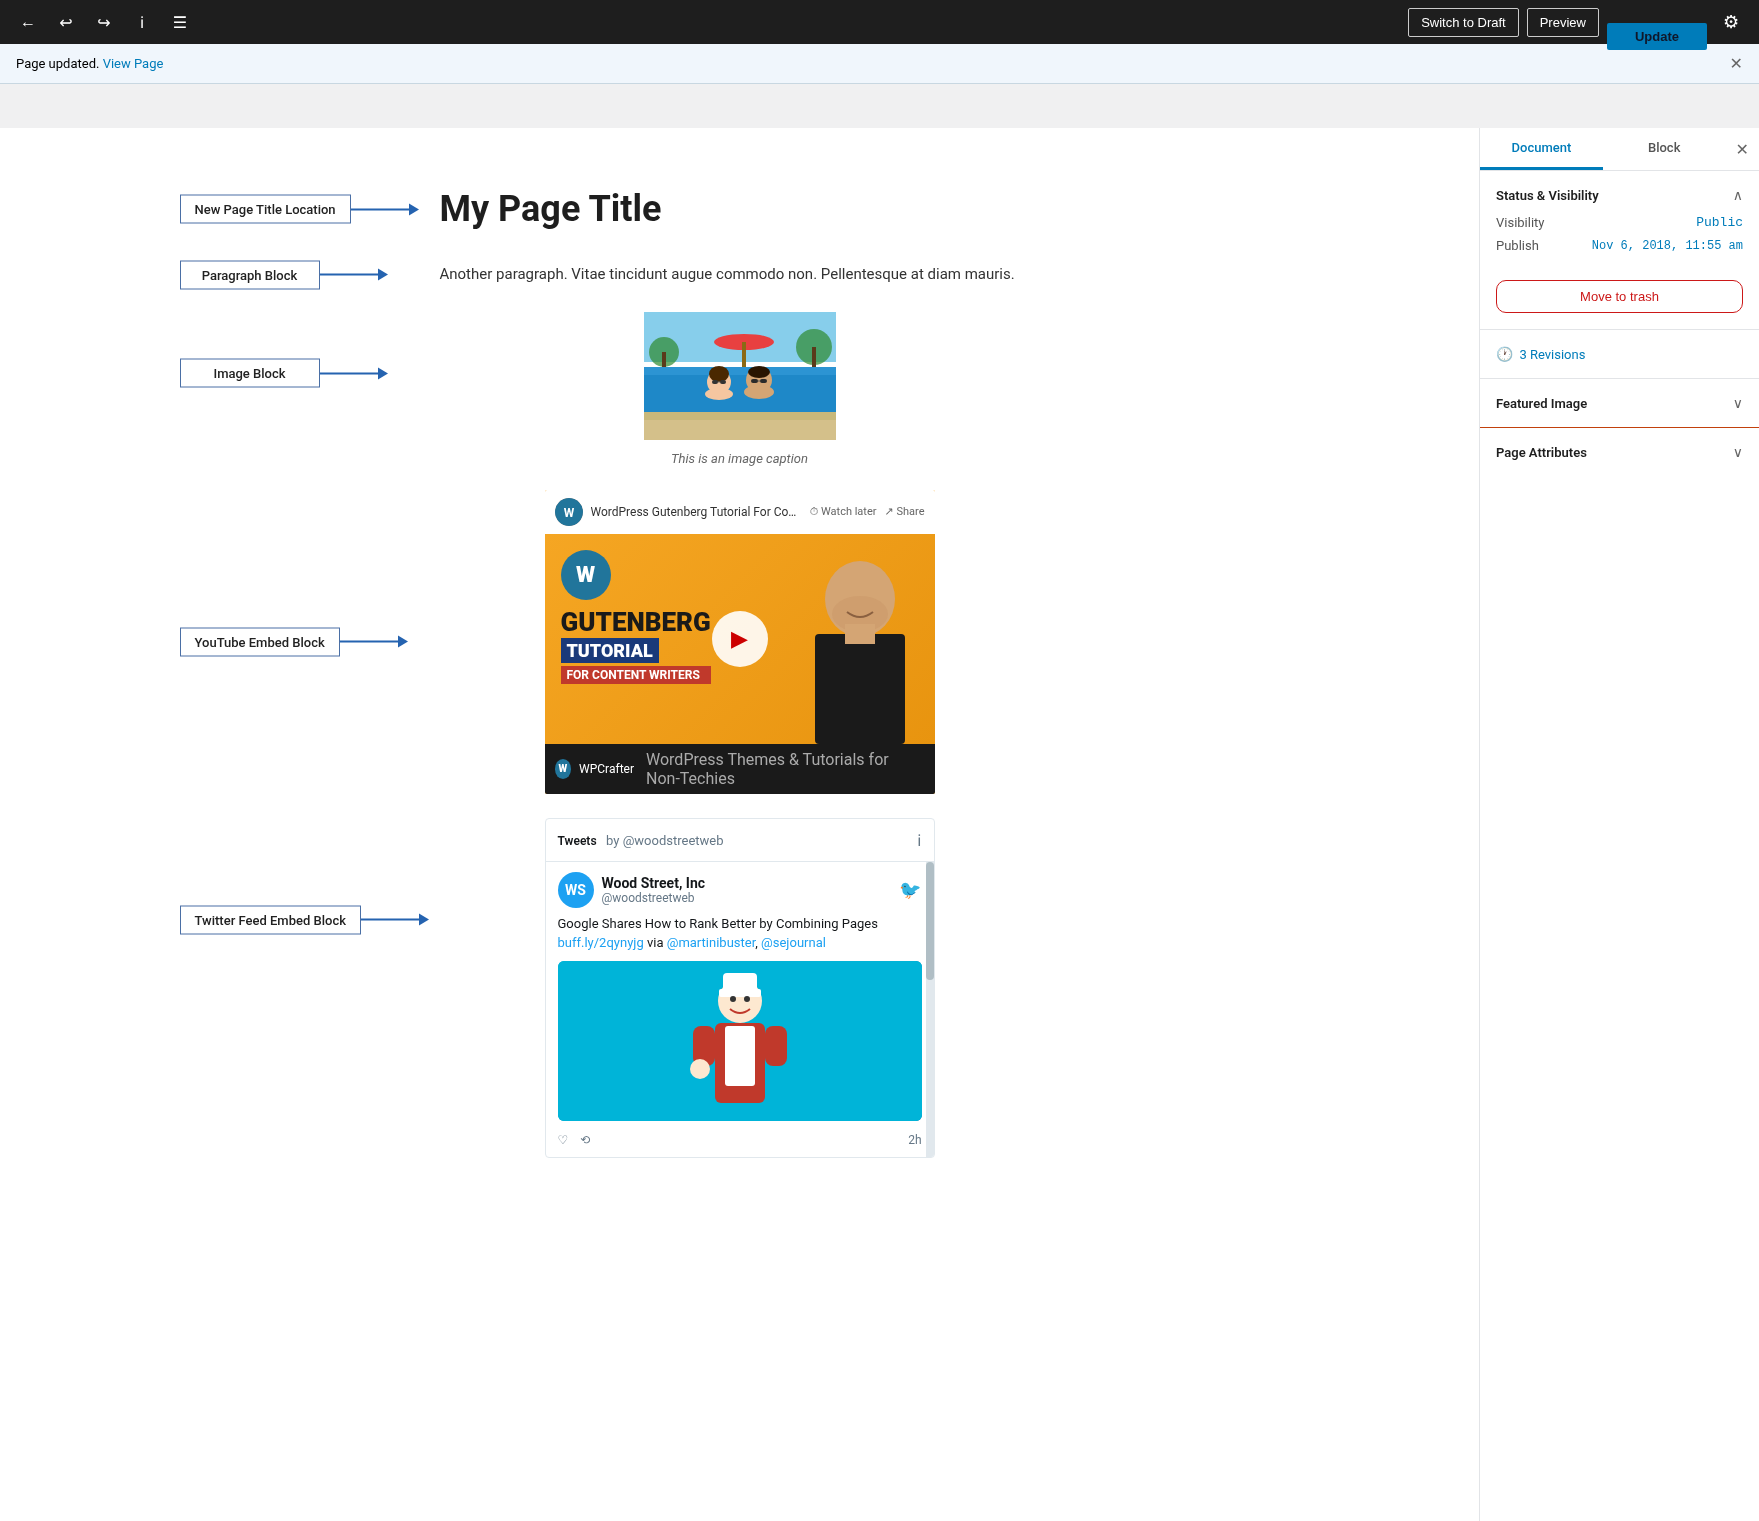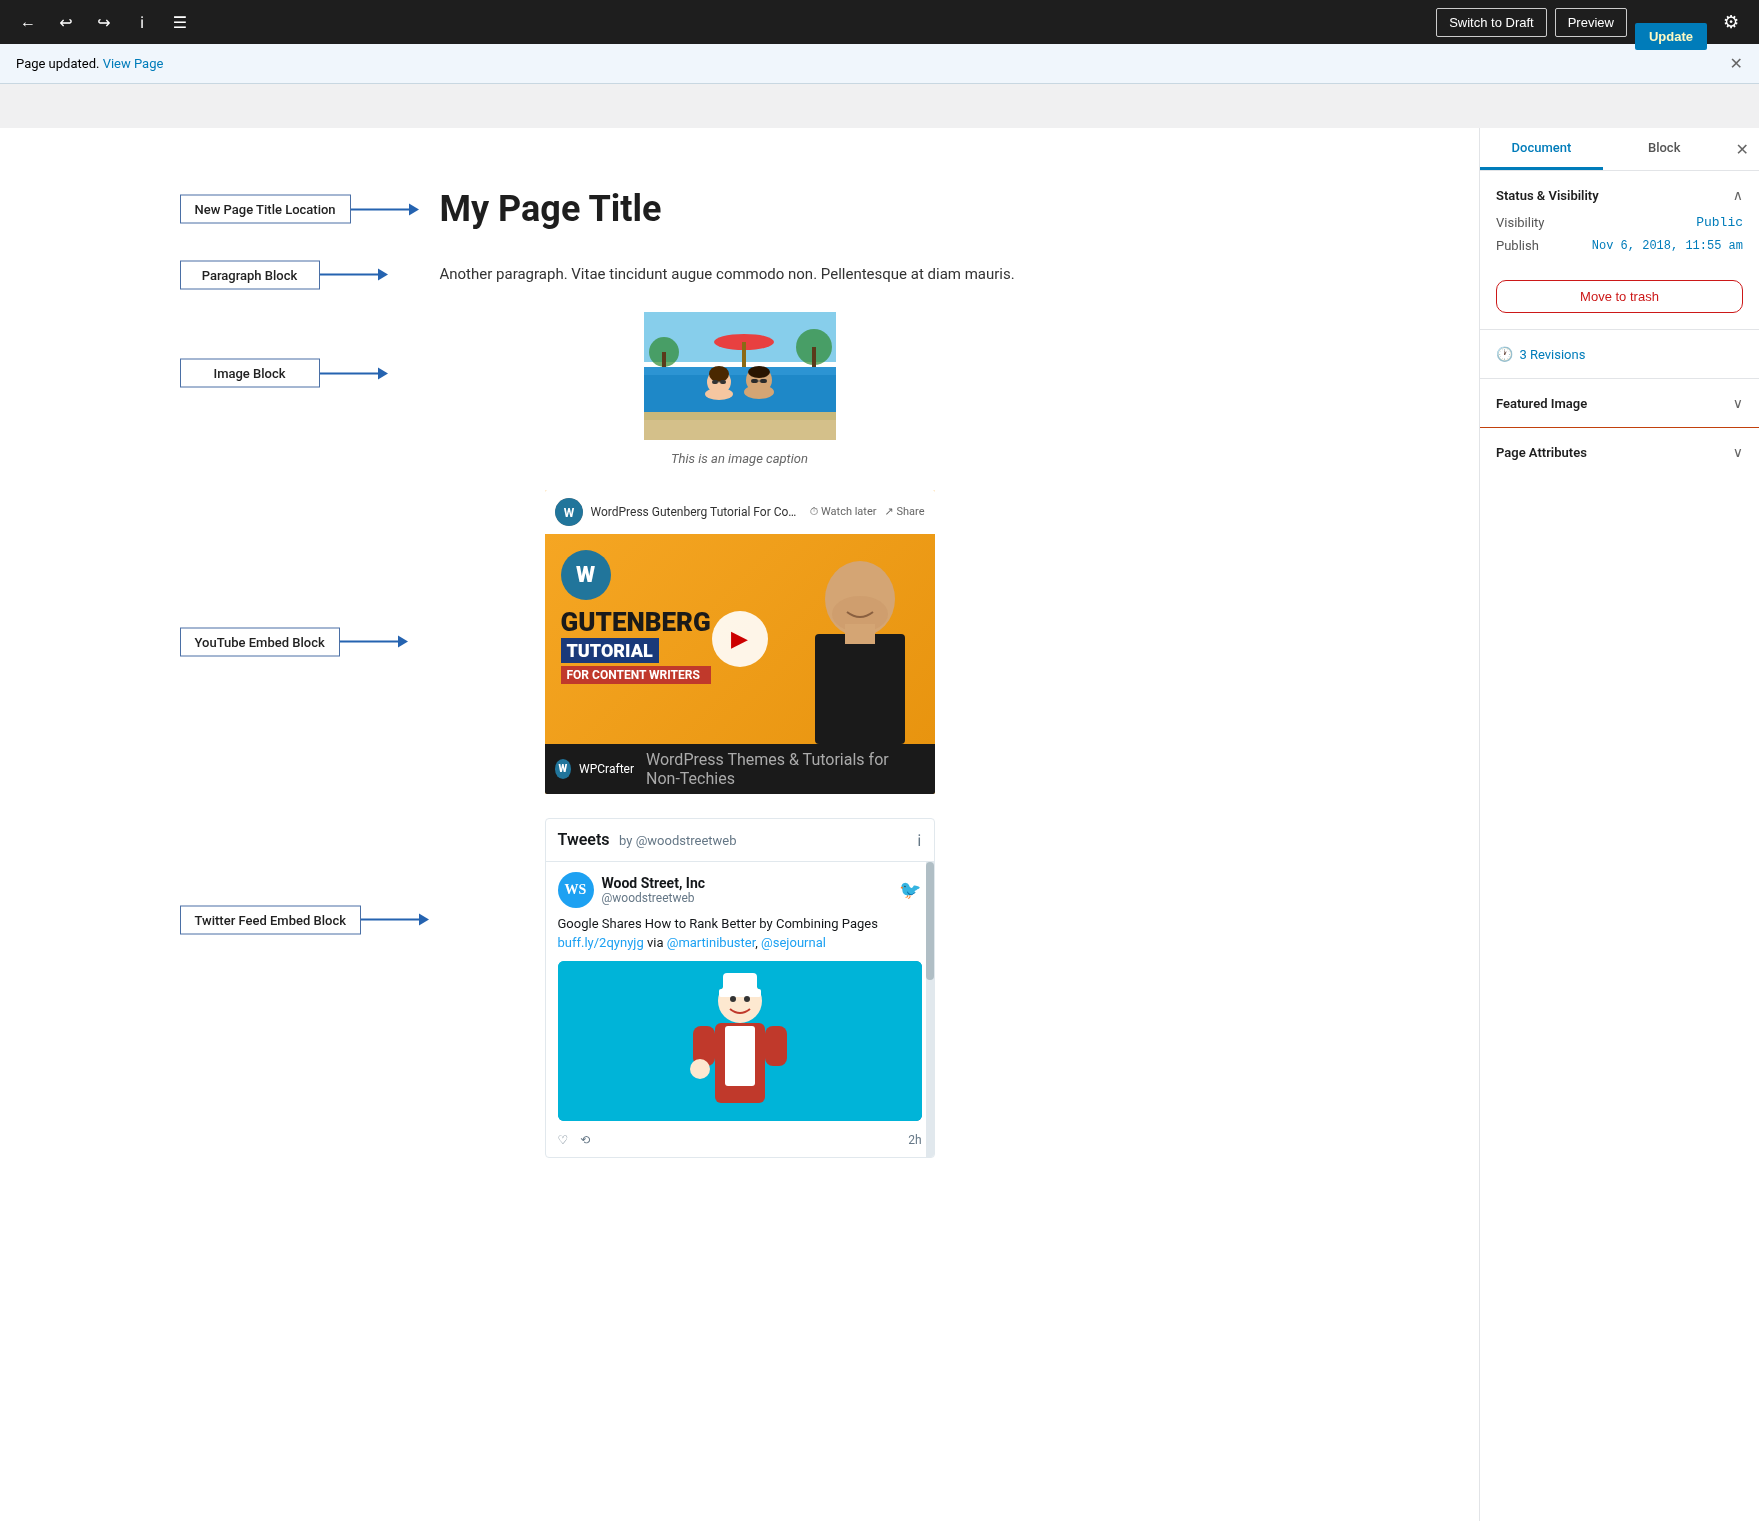--- a/index.html
+++ b/index.html
@@ -19,21 +19,21 @@
     .toolbar-right { display: flex; align-items: center; gap: 8px; margin-left: auto; }
     .btn-switch-draft {
       background: none; border: 1px solid #ccc; color: #fff; padding: 6px 12px;
       border-radius: 2px; cursor: pointer; font-size: 13px;
     }
     .btn-preview {
       background: none; border: 1px solid #ccc; color: #fff; padding: 6px 12px;
       border-radius: 2px; cursor: pointer; font-size: 13px;
     }
     .btn-update {
-      background: #007cba; border: none; color: #fef9c3; padding: 6px 14px;
+      background: #007cba; border: none; color: #0f172a; padding: 6px 28px;
       border-radius: 2px; cursor: pointer; font-size: 13px; font-weight: 600; margin-top: 28px;
     }
     .btn-settings {
       background: none; border: none; color: #fff; cursor: pointer;
       width: 32px; height: 32px; display: flex; align-items: center; justify-content: center;
       font-size: 18px;
     }
 
     
     .notice-bar {
@@ -134,21 +134,20 @@
     }
     .twitter-header {
       padding: 10px 12px; display: flex; align-items: center; justify-content: space-between;
       border-bottom: 1px solid #e1e8ed;
     }
     .tweet-user { display: flex; align-items: center; gap: 8px; margin-bottom: 6px; }
     .tweet-avatar {
       width: 36px; height: 36px; background: #1da1f2; border-radius: 50%;
       display: flex; align-items: center; justify-content: center; color: #fff; font-size: 14px; font-weight: 700;
       flex-shrink: 0;
-      font-family: Liberation Serif, serif;
     }
     .tweet-name { font-weight: 700; font-size: 14px; color: #14171a; }
     .tweet-handle { font-size: 12px; color: #657786; }
     .tweet-text { font-size: 13px; color: #14171a; line-height: 1.5; margin-bottom: 8px; }
     .tweet-link { color: #1da1f2; text-decoration: none; }
     .tweet-image {
       width: 100%; height: 160px; background: linear-gradient(135deg, #00b4d8 0%, #0096c7 50%, #0077b6 100%);
       border-radius: 6px; display: flex; align-items: center; justify-content: center;
       margin-bottom: 8px; overflow: hidden; position: relative;
     }
@@ -371,21 +370,21 @@
 
       <div class="annotation-wrapper" style="margin-top:16px;">
         <div class="annotation-label" style="top: 30%;">
           <div class="label-box">Twitter Feed Embed Block</div>
           <div class="arrow"></div>
         </div>
         <div class="twitter-block" style="max-width:390px; margin: 0 auto; position: relative;">
 
           <div class="twitter-header">
             <div>
-              <span style="font-size:16px; font-weight:600; color:#14171a;">Tweets</span>
+              <span style="font-size:12px; font-weight:600; color:#14171a;">Tweets</span>
               <span style="font-size:13px; color:#657786; margin-left:6px;">by @woodstreetweb</span>
             </div>
             <span style="color:#657786; font-size:16px;">ℹ</span>
           </div>
 
           <div style="padding:10px 12px; position:relative;">
 
             <div class="twitter-scroll">
               <div class="twitter-scroll-thumb"></div>
             </div>

